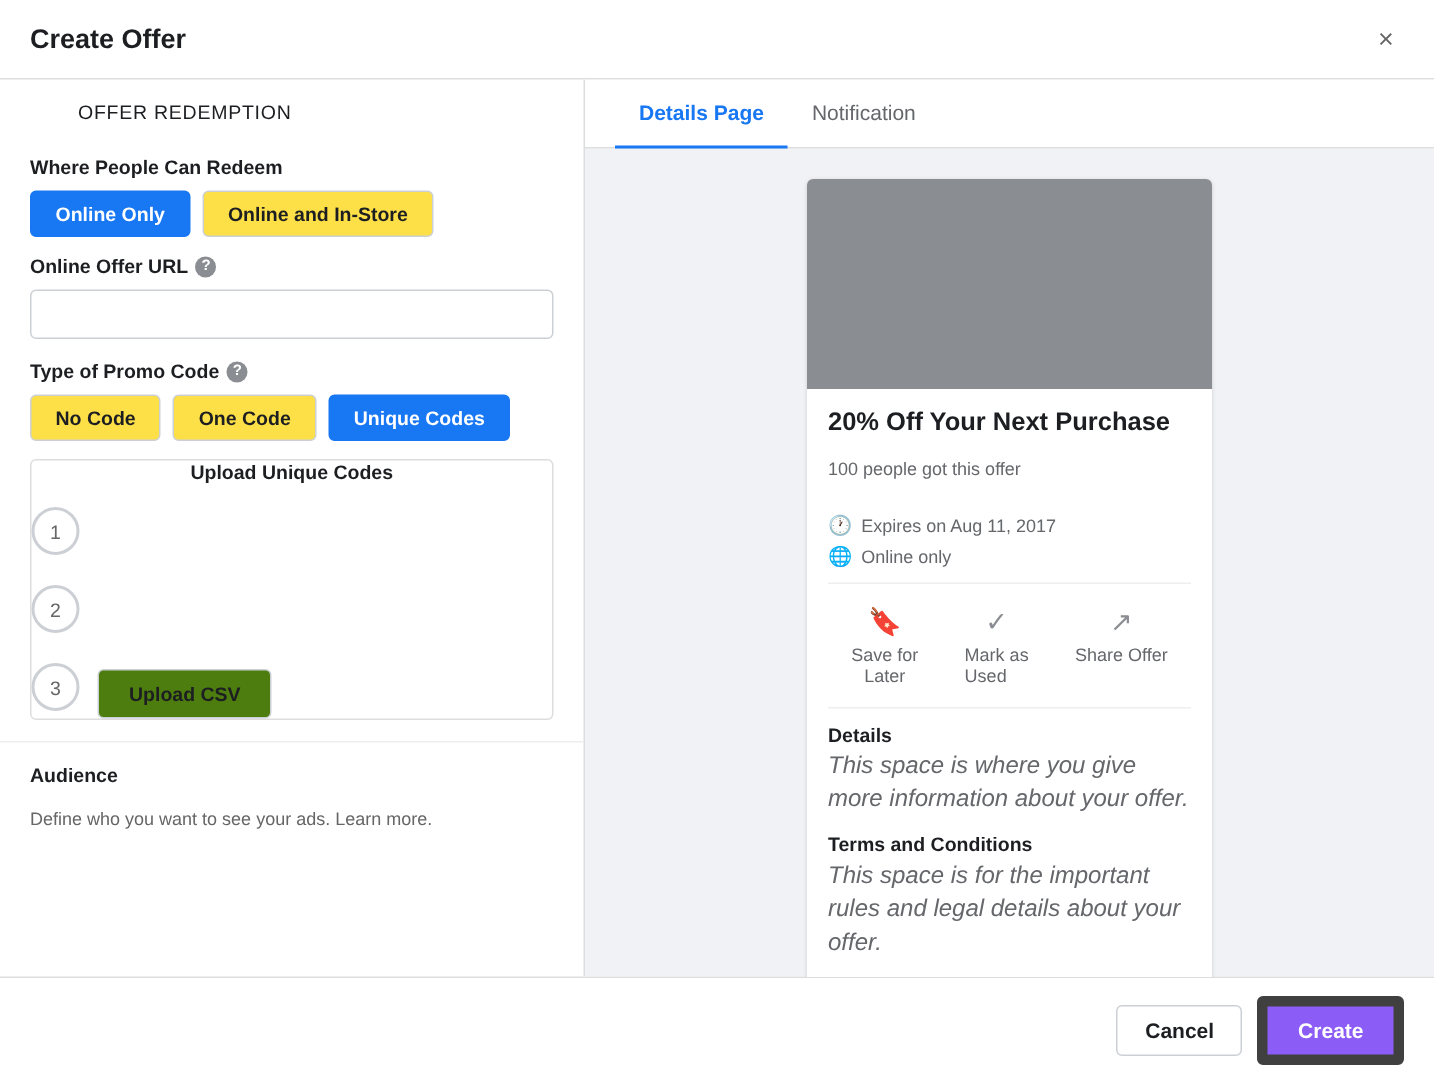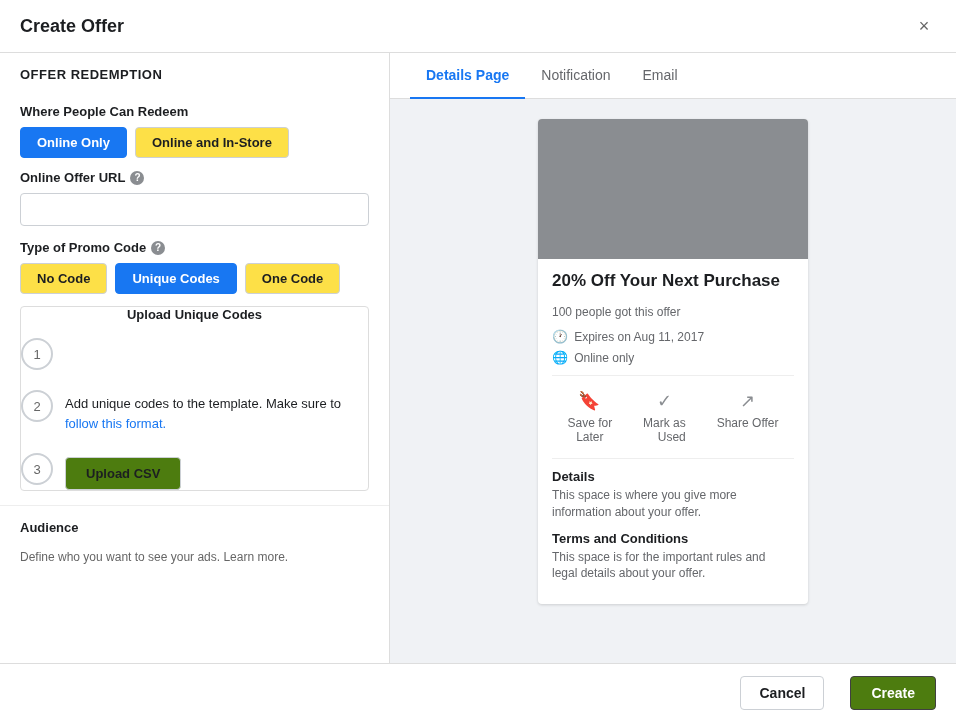--- a/index.html
+++ b/index.html
@@ -61,25 +61,26 @@
     
     .left-panel {
       width: 390px;
       border-right: 1px solid #ddd;
       overflow-y: auto;
       padding: 0;
       flex-shrink: 0;
     }
     .section-heading {
       font-size: 13px;
-      font-weight: 700;
+      font-weight: 400;
       color: #1c1e21;
       padding: 14px 20px 8px;
       text-transform: uppercase;
       letter-spacing: 0.5px;
+      margin-left: 32px;
     }
     .form-section {
       padding: 14px 20px;
     }
     .form-label {
       font-size: 13px;
       font-weight: 600;
       color: #1c1e21;
       margin-bottom: 8px;
       display: flex;
@@ -262,21 +263,21 @@
     }
     .offer-title {
       font-size: 17px;
       font-weight: 700;
       color: #1c1e21;
       margin-bottom: 14px;
     }
     .offer-claimed {
       font-size: 12px;
       color: #65676b;
-      margin-bottom: 10px;
+      margin-bottom: 23px;
     }
     .offer-meta {
       display: flex;
       align-items: center;
       gap: 6px;
       font-size: 12px;
       color: #65676b;
       margin-bottom: 6px;
     }
     .meta-icon {
@@ -305,48 +306,49 @@
       font-size: 18px;
       color: #8a8d91;
     }
     .offer-section-title {
       font-size: 13px;
       font-weight: 700;
       color: #1c1e21;
       margin-bottom: 3px;
     }
     .offer-section-text {
-      font-size: 12px;
+      font-size: 16px;
       color: #65676b;
       line-height: 1.4;
       margin-bottom: 10px;
+      font-style: italic;
     }
     
     .modal-footer {
       display: flex;
       justify-content: flex-end;
       align-items: center;
-      gap: 26px;
+      gap: 10px;
       padding: 12px 20px;
       border-top: 1px solid #ddd;
       background: #fff;
     }
     .btn-cancel {
       background: #fff;
       border: 1px solid #ccd0d5;
       color: #1c1e21;
       padding: 8px 18px;
       font-size: 14px;
       border-radius: 4px;
       cursor: pointer;
       font-weight: 600;
     }
     .btn-create {
-      background: #4d7c0f;
-      border: 1px solid #404040;
+      background: #8b5cf6;
+      border: 7px solid #404040;
       color: #fff;
       padding: 8px 20px;
       font-size: 14px;
       border-radius: 4px;
       cursor: pointer;
       font-weight: 600;
       text-align: center;
     }
     
     .left-panel::-webkit-scrollbar { width: 6px; }
@@ -383,42 +385,37 @@
             <span class="help-icon">?</span>
           </div>
           <input type="text" class="text-input" placeholder="" style="">
 
           <div class="form-label" style="margin-top:14px;">
             <span>Type of Promo Code</span>
             <span class="help-icon">?</span>
           </div>
           <div class="button-group">
             <button class="btn">No Code</button>
+            <button class="btn">One Code</button>
             <button class="btn btn-active">Unique Codes</button>
-            <button class="btn">One Code</button>
           </div>
 
           
           <div class="upload-box">
             <div class="upload-box-title">Upload Unique Codes</div>
 
             <div class="step-row">
               <div class="step-circle">
                 <span>1</span>
               </div>
             </div>
 
             <div class="step-row">
               <div class="step-circle">
                 <span>2</span>
-              </div>
-              <div class="step-content">
-                <span class="step-text">
-                  <span>Add unique codes to the template. Make sure to </span><a class="step-link">follow this format.</a>
-                </span>
               </div>
             </div>
 
             <div class="step-row" style="margin-bottom:0;">
               <div class="step-circle">
                 <span>3</span>
               </div>
               <div class="step-content">
                 <button class="btn-upload">Upload CSV</button>
               </div>
@@ -433,23 +430,20 @@
       </div>
 
       <div class="right-panel">
 
         <div class="tabs-bar">
           <div class="tab active">
             <span>Details Page</span>
           </div>
           <div class="tab">
             <span>Notification</span>
-          </div>
-          <div class="tab">
-            <span>Email</span>
           </div>
         </div>
 
         <div class="preview-area">
           <div class="offer-card">
 
             <div class="offer-image"></div>
 
             <div class="offer-card-body">
               <div class="offer-title">20% Off Your Next Purchase</div>
@@ -466,21 +460,21 @@
 
               <div class="offer-divider"></div>
 
               <div class="offer-actions">
                 <div class="offer-action">
                   <span class="action-icon">🔖</span>
                   <span style="text-align:center;">Save for<br>Later</span>
                 </div>
                 <div class="offer-action">
                   <span class="action-icon">✓</span>
-                  <span style="text-align:right;">Mark as<br>Used</span>
+                  <span style="text-align:left;">Mark as<br>Used</span>
                 </div>
                 <div class="offer-action">
                   <span class="action-icon">↗</span>
                   <span style="text-align:left;">Share
 Offer</span>
                 </div>
               </div>
 
               <div class="offer-divider"></div>
 

